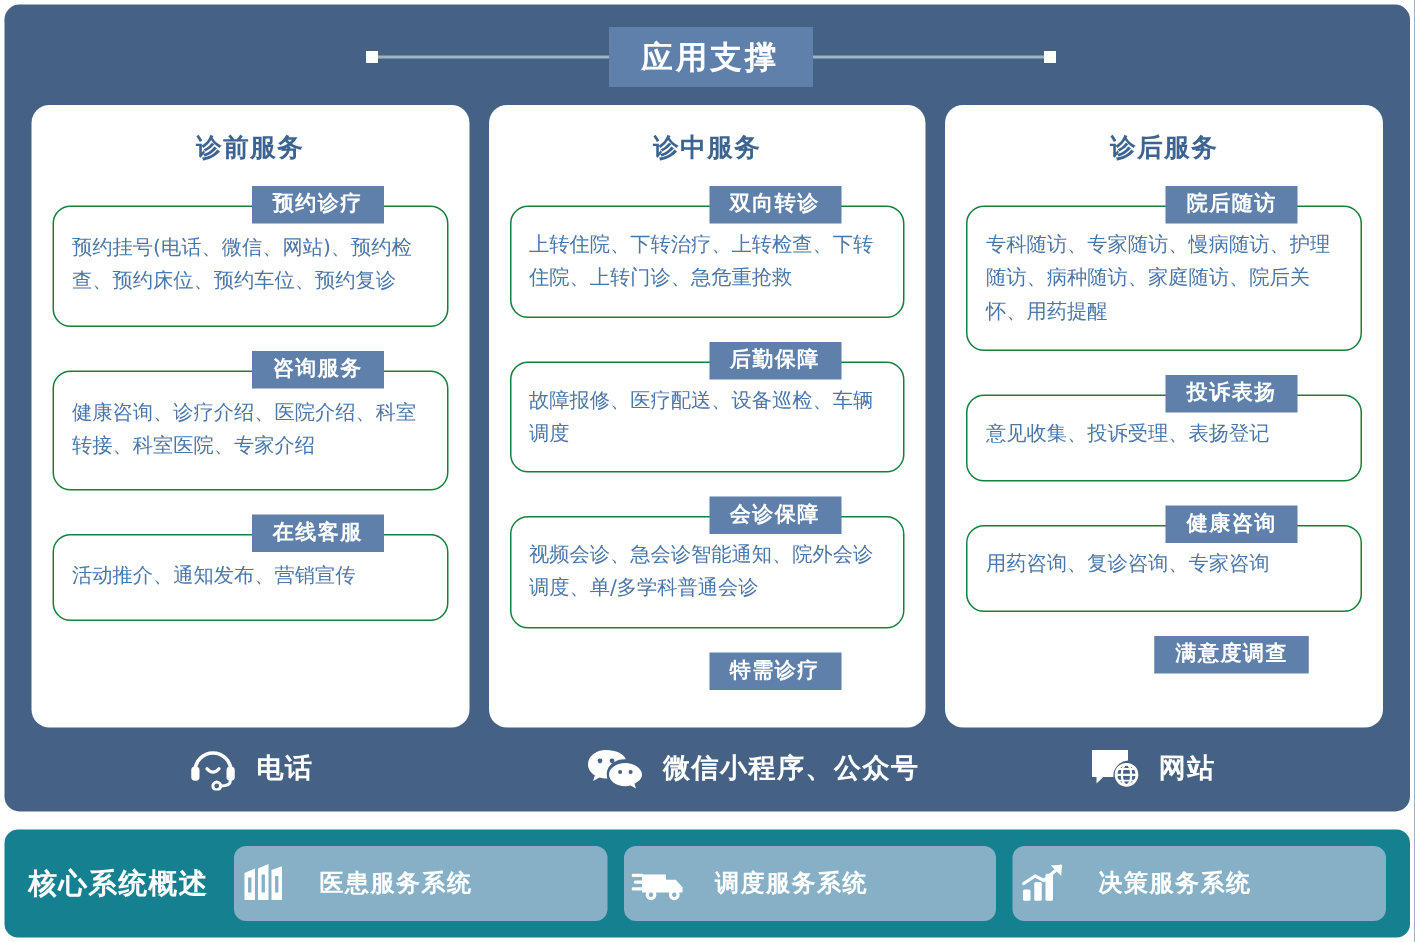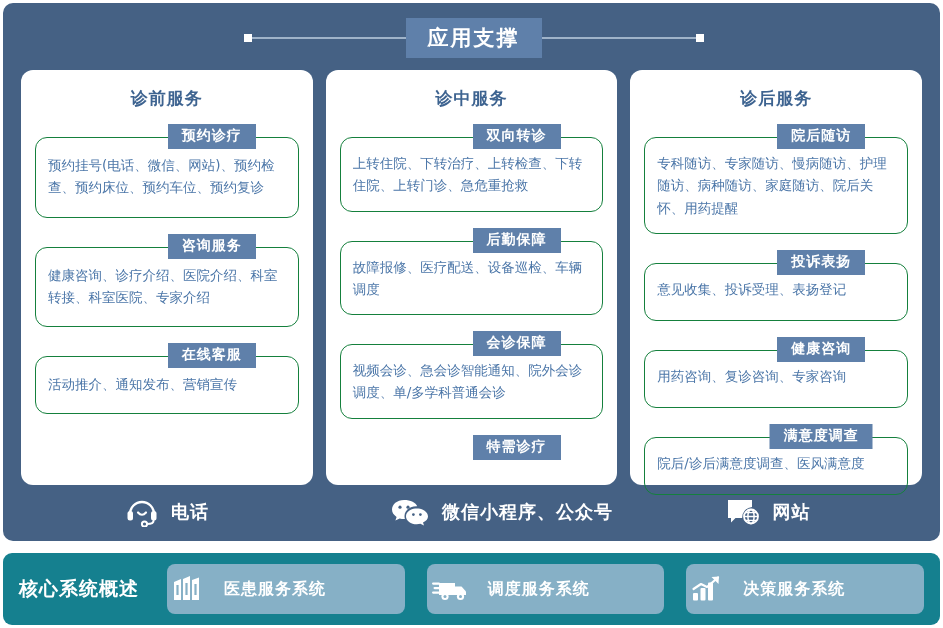--- a/index.html
+++ b/index.html
@@ -157,21 +157,21 @@
     position: absolute;
     left: 3px;
     top: 553px;
     width: 937px;
     height: 72px;
     background: #15808f;
     border-radius: 9px;
     display: flex;
     align-items: center;
     padding: 0 16px;
-    gap: 22px;
+    gap: 11px;
   }
   .bb-title {
     color: #ffffff;
     font-size: 19px;
     font-weight: bold;
     letter-spacing: 1px;
     white-space: nowrap;
     padding-right: 6px;
   }
   .sys-pill {
@@ -263,21 +263,20 @@
           <div class="sec-body">意见收集、投诉受理、表扬登记</div>
         </div>
 
         <div class="section">
           <div class="sec-badge">健康咨询</div>
           <div class="sec-body">用药咨询、复诊咨询、专家咨询</div>
         </div>
 
         <div class="section">
           <div class="sec-badge">满意度调查</div>
-          <div class="sec-body">院后/诊后满意度调查、医风满意度</div>
         </div>
       </div>
 
     </div>
 
     <div class="channels">
 
       <div class="channel c1">
         <span>
           <svg width="34" height="30" viewBox="0 0 34 30" fill="none">

